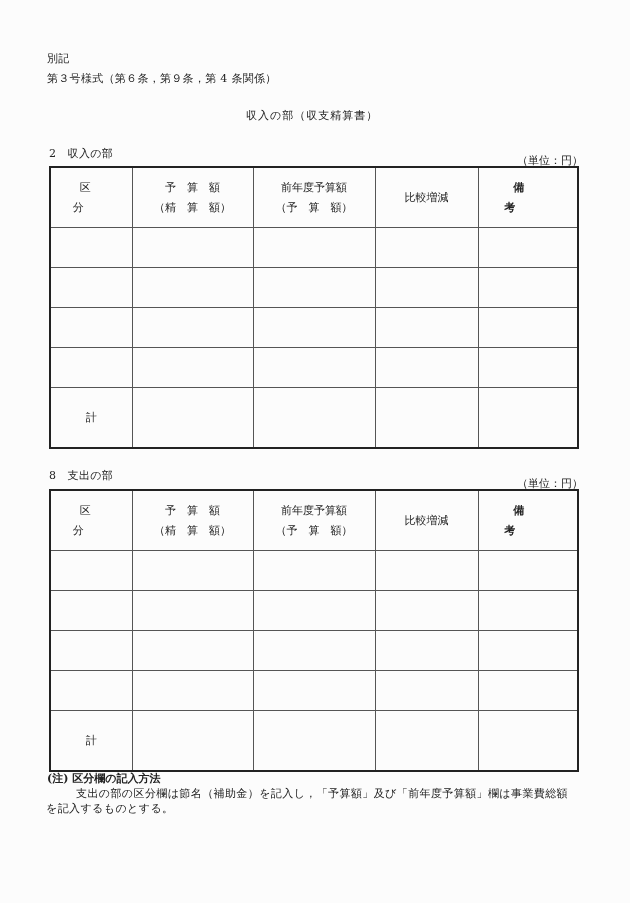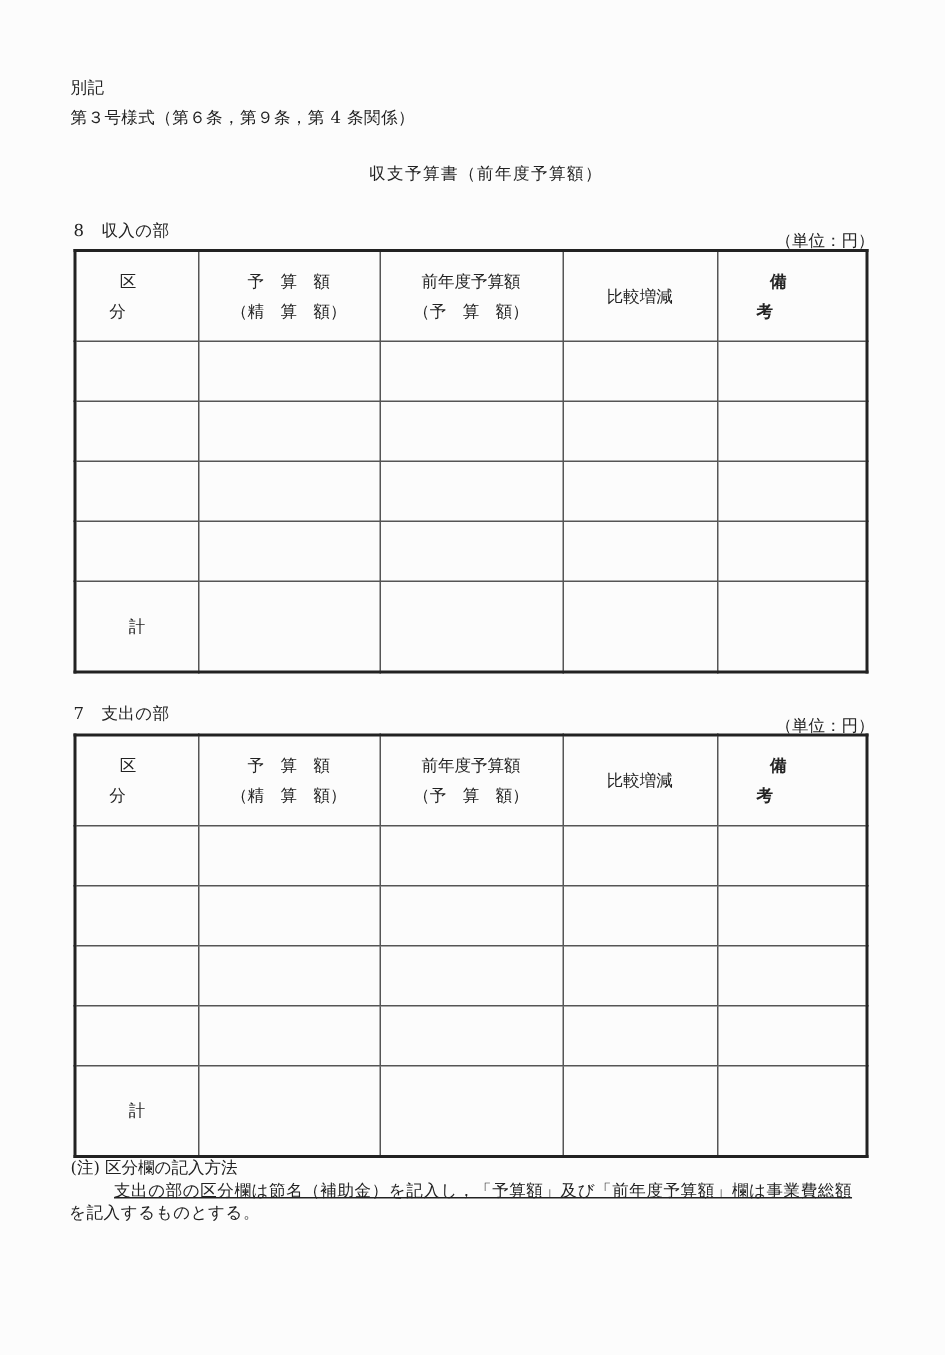--- a/index.html
+++ b/index.html
@@ -40,23 +40,23 @@
   table.budget td.total { height: 59px; }
   .wide { letter-spacing: 26px; padding-left: 14px; margin-top: 26px; }
   .bikou { letter-spacing: 36px; padding-left: 18px; font-weight: bold; }
 </style>
 </head>
 <body>
 
 <div class="abs t-small" style="left:47px; top:51px;">別記</div>
 <div class="abs t-small" style="left:47px; top:71px;">第３号様式（第６条，第９条，第 4 条関係）</div>
 
-<div class="abs t-title" style="left:246px; top:108px;">収支予算書（前年度予算額）</div>
+<div class="abs t-title" style="left:246px; top:108px;">収入の部（収支精算書）</div>
 
-<div class="abs t-small" style="left:49px; top:146px;">8　収入の部</div>
+<div class="abs t-small" style="left:49px; top:146px;">2　収入の部</div>
 <div class="abs t-small" style="left:517px; top:153px; letter-spacing:0;">（単位：円）</div>
 
 <table class="budget" style="top:166px;">
   <colgroup>
     <col style="width:82px">
     <col style="width:121px">
     <col style="width:122px">
     <col style="width:103px">
     <col style="width:100px">
   </colgroup>
@@ -105,21 +105,21 @@
   <tr>
     <td class="total">計</td>
     <td class="total"></td>
     <td class="total"></td>
     <td class="total"></td>
     <td class="total"></td>
   </tr>
 </tbody>
   </table>
 
-<div class="abs t-small" style="left:49px; top:468px;">7　支出の部</div>
+<div class="abs t-small" style="left:49px; top:468px;">8　支出の部</div>
 <div class="abs t-small" style="left:517px; top:476px; letter-spacing:0;">（単位：円）</div>
 
 <table class="budget" style="top:489px;">
   <colgroup>
     <col style="width:82px">
     <col style="width:121px">
     <col style="width:122px">
     <col style="width:103px">
     <col style="width:100px">
   </colgroup>
@@ -168,15 +168,15 @@
   <tr>
     <td class="total">計</td>
     <td class="total"></td>
     <td class="total"></td>
     <td class="total"></td>
     <td class="total"></td>
   </tr>
 </tbody>
   </table>
 
-<div class="abs t-small" style="left:47px; top:771px; letter-spacing:0;">(注) 区分欄の記入方法</div>
-<div class="abs t-small" style="left:76px; top:786px; letter-spacing:0.4px;text-decoration:underline;">支出の部の区分欄は節名（補助金）を記入し，「予算額」及び「前年度予算額」欄は事業費総額</div>
+<div class="abs t-small" style="left:47px; top:771px; letter-spacing:0;font-weight:bold;">(注) 区分欄の記入方法</div>
+<div class="abs t-small" style="left:76px; top:786px; letter-spacing:0.4px;">支出の部の区分欄は節名（補助金）を記入し，「予算額」及び「前年度予算額」欄は事業費総額</div>
 <div class="abs t-small" style="left:46px; top:801px; letter-spacing:0.4px;">を記入するものとする。</div>
 
 </body></html>

